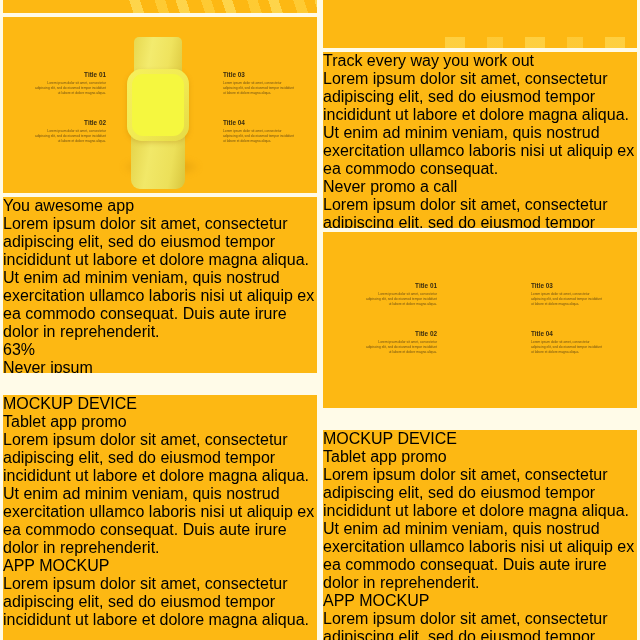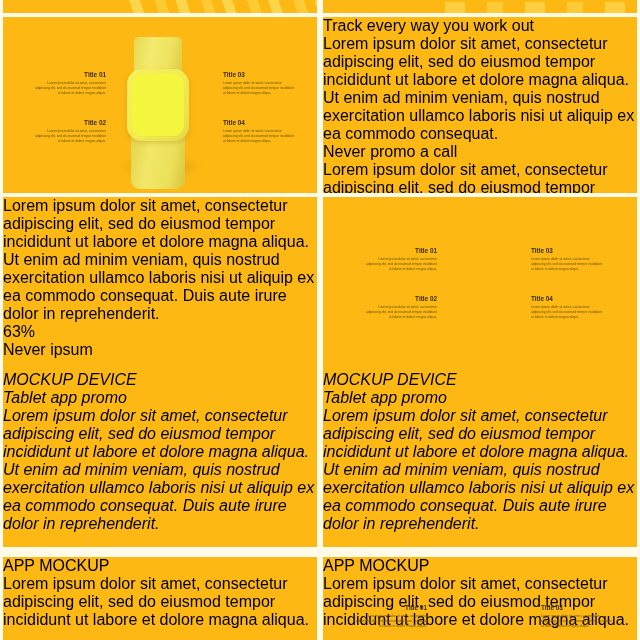--- a/index.html
+++ b/index.html
@@ -1,21 +1,21 @@
 <!DOCTYPE html>
 <html><head>
 <meta charset="utf-8">
 <style>
   html,body{margin:0;padding:0;}
   body{width:640px;height:640px;background:#ffffff;overflow:hidden;
        font-family:"Liberation Sans",sans-serif;-webkit-font-smoothing:antialiased;}
   #grid{position:absolute;left:0;top:0;width:640px;height:640px;background:#fffbe8;}
   .slide{position:absolute;width:314px;height:176px;overflow:hidden;background:#FDB813;}
-  .sl-l{left:3px;} .sl-r{left:323px;}
-  .r0{top:-163px;} .r1{top:17px;} .r2{top:197px;} .r3{top:371px;font-style:italic;} .r4{top:557px;}
+  .sl-l{left:3px;} .sl-r{left:323px;margin-top:35px;}
+  .r0{top:-163px;} .r1{top:17px;} .r2{top:197px;} .r3{top:395px;} .r4{top:557px;}
 
   
   .t4-blk{position:absolute;width:74px;}
   .t4-blk .h{font-size:6.4px;font-weight:bold;color:#3a2c10;margin-bottom:2.6px;}
   .t4-blk .p{font-size:3.3px;color:#6e5014;line-height:1.62;}
   .lft{text-align:right;} .rgt{text-align:left;}
 
   
   .s0-diag{position:absolute;left:120px;top:150px;width:200px;height:26px;
            background:repeating-linear-gradient(72deg,
@@ -107,20 +107,21 @@
       <div class="s2-p">Lorem ipsum dolor sit amet, consectetur adipiscing elit, sed do eiusmod tempor incididunt ut labore et dolore magna aliqua. Ut enim ad minim veniam, quis nostrud exercitation ullamco laboris nisi ut aliquip ex ea commodo consequat. Duis aute irure dolor in reprehenderit.</div>
     </div>
   </div>
 
   <div class="slide sl-l r2">
     <div class="s3-tab-shadow"></div>
     <div class="s3-tab">
       <div class="s3-tab-face"></div>
     </div>
     <div class="s3-text">
+      <div class="s3-h">You awesome app</div>
       <div class="s3-p">Lorem ipsum dolor sit amet, consectetur adipiscing elit, sed do eiusmod tempor incididunt ut labore et dolore magna aliqua. Ut enim ad minim veniam, quis nostrud exercitation ullamco laboris nisi ut aliquip ex ea commodo consequat. Duis aute irure dolor in reprehenderit.</div>
       <div class="s3-stats">
         <div class="s3-stat">
           <div class="s3-v">63%</div>
           <div class="s3-l">Never ipsum</div>
         </div>
 
       </div>
     </div>
   </div>

